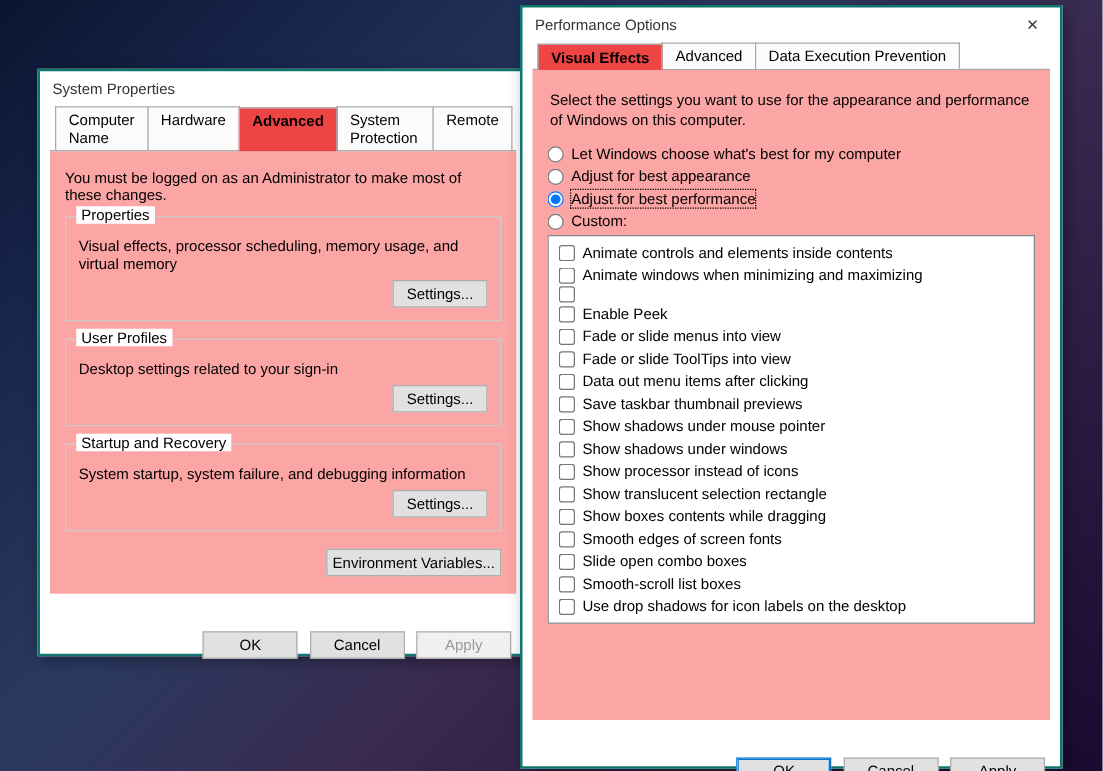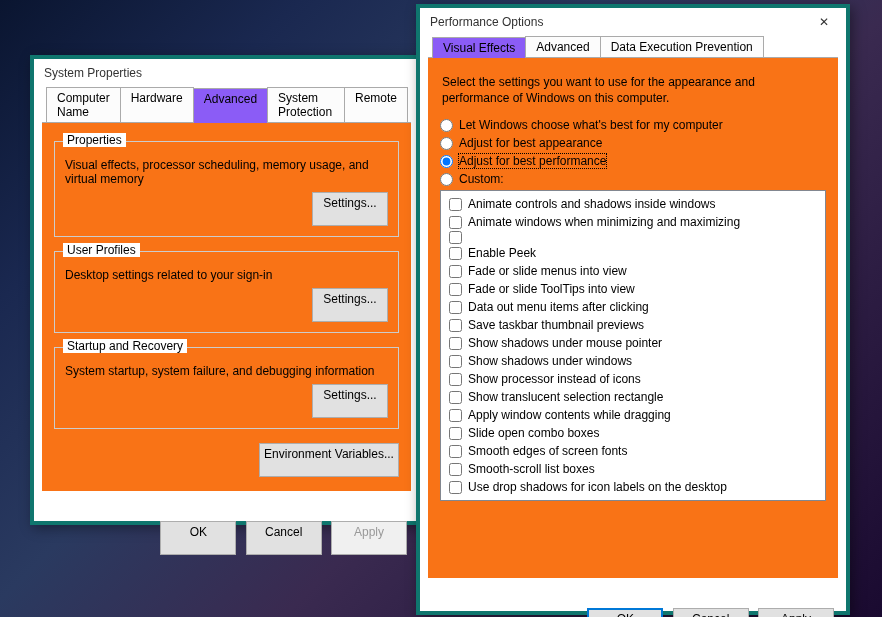--- a/index.html
+++ b/index.html
@@ -9,21 +9,21 @@
     height: 617px;
     font-family: "Segoe UI", Tahoma, sans-serif;
     font-size: 12px;
     background: linear-gradient(135deg, #0a1530 0%, #1a2850 20%, #2a3a60 40%, #3a2a50 60%, #2a1a40 80%, #1a0a30 100%);
     position: relative;
     overflow: hidden;
   }
   .window {
     position: absolute;
     background: #fff;
-    border: 4px solid #0f766e;
+    border: 2px solid #0f766e;
     box-shadow: 3px 3px 12px rgba(0,0,0,0.4);
   }
   .titlebar {
     height: 28px;
     display: flex;
     align-items: center;
     padding: 0 2px 0 10px;
     font-size: 12px;
     color: #333;
   }
@@ -48,47 +48,48 @@
     padding: 3px 10px;
     border: 1px solid #aaa;
     border-bottom: none;
     background: #fcfcfc;
     margin-right: -1px;
     position: relative;
     cursor: pointer;
     font-size: 12px;
   }
   .tab.active {
-    background: #8b5cf6;
+    background: #ef4444;
     top: 1px;
     z-index: 2;
+    font-weight: bold;
   }
   .tab-body {
-    background: #f97316;
+    background: #fca5a5;
     margin: 0 8px 8px 8px;
     padding: 10px 12px;
   }
   .groupbox {
     border: 1px solid #ccc;
     margin: 8px 0 14px 0;
     padding: 16px 10px 10px 10px;
     position: relative;
   }
   .groupbox legend, .groupbox .legend {
     position: absolute;
     top: -9px;
     left: 8px;
     background: #fff;
     padding: 0 4px;
     font-size: 12px;
   }
   .btn {
     display: inline-block;
     min-width: 76px;
-    height: 34px;
+    height: 22px;
     line-height: 20px;
     border: 1px solid #adadad;
     background: #e1e1e1;
     text-align: center;
     font-size: 12px;
     padding: 0 0;
     cursor: pointer;
   }
   .btn.default { border: 1px solid #0078d7; box-shadow: inset 0 0 0 1px #0078d7; }
   .btn.disabled { color: #999; background: #f0f0f0; cursor: default; }
@@ -130,20 +131,21 @@
     <span class="title">System Properties</span>
   </div>
   <div class="tab-strip">
     <div class="tab">Computer Name</div>
     <div class="tab">Hardware</div>
     <div class="tab active">Advanced</div>
     <div class="tab">System Protection</div>
     <div class="tab">Remote</div>
   </div>
   <div class="tab-body">
+    <div class="desc" style="margin:4px 0 10px 0;">You must be logged on as an Administrator to make most of these changes.</div>
 
     <div class="groupbox">
       <div class="legend">Properties</div>
       <div class="desc">Visual effects, processor scheduling, memory usage, and virtual memory</div>
       <div class="right-align">
           <span class="btn">Settings...</span>
         </div>
     </div>
 
     <div class="groupbox">
@@ -201,21 +203,21 @@
         </div>
         <div class="radio-row">
           <input type="radio" name="ve-radio" style="">
           <label>Custom:</label>
         </div>
       </div>
 
     <div class="check-list" id="check-container">
         <div class="check-row">
           <input type="checkbox" style="">
-          <span>Animate controls and shadows inside windows</span>
+          <span>Animate controls and elements inside contents</span>
         </div>
         <div class="check-row">
           <input type="checkbox" style="">
           <span>Animate windows when minimizing and maximizing</span>
         </div>
         <div class="check-row">
           <input type="checkbox" style="">
         </div>
         <div class="check-row">
           <input type="checkbox" style="">
@@ -248,29 +250,29 @@
         <div class="check-row">
           <input type="checkbox" style="">
           <span>Show processor instead of icons</span>
         </div>
         <div class="check-row">
           <input type="checkbox" style="">
           <span>Show translucent selection rectangle</span>
         </div>
         <div class="check-row">
           <input type="checkbox" style="">
-          <span>Apply window contents while dragging</span>
+          <span>Show boxes contents while dragging</span>
+        </div>
+        <div class="check-row">
+          <input type="checkbox" style="">
+          <span>Smooth edges of screen fonts</span>
         </div>
         <div class="check-row">
           <input type="checkbox" style="">
           <span>Slide open combo boxes</span>
-        </div>
-        <div class="check-row">
-          <input type="checkbox" style="">
-          <span>Smooth edges of screen fonts</span>
         </div>
         <div class="check-row">
           <input type="checkbox" style="">
           <span>Smooth-scroll list boxes</span>
         </div>
         <div class="check-row">
           <input type="checkbox" style="">
           <span>Use drop shadows for icon labels on the desktop</span>
         </div>
       </div>

